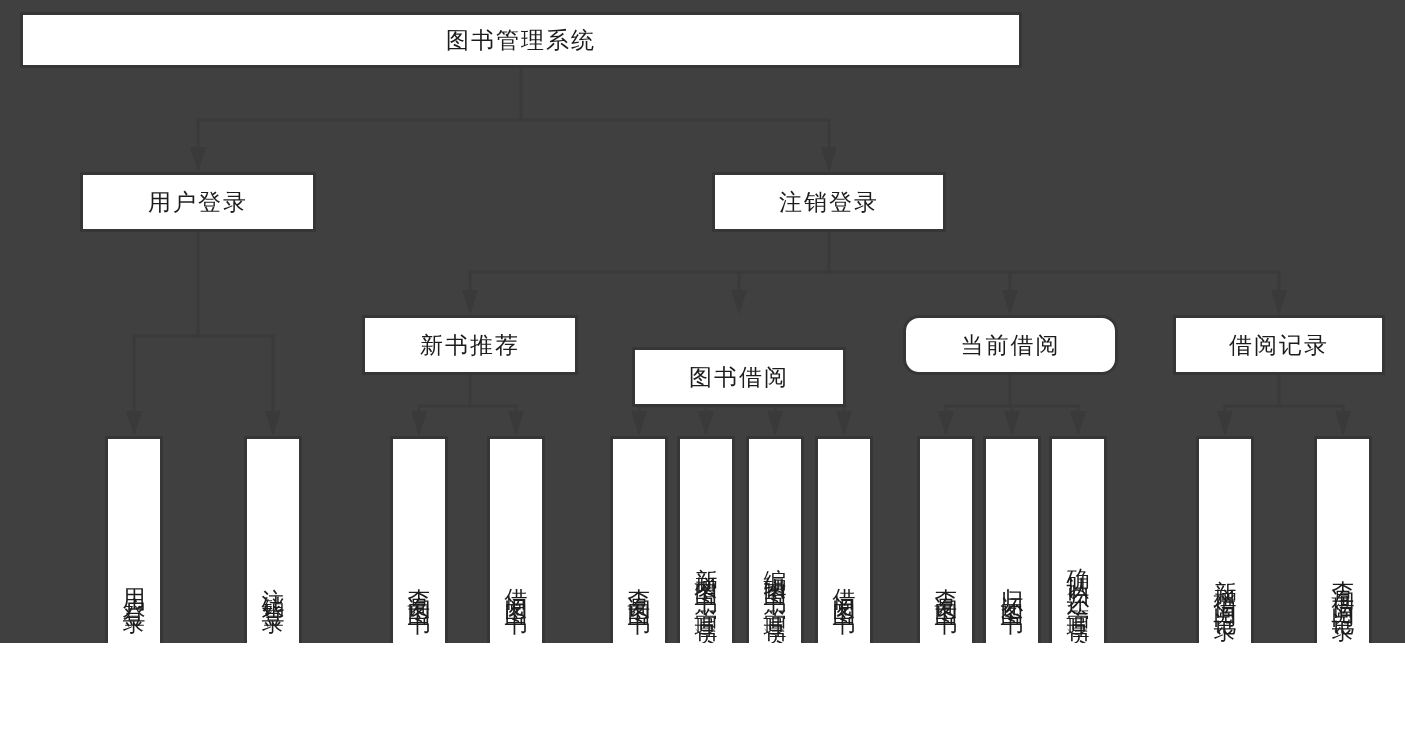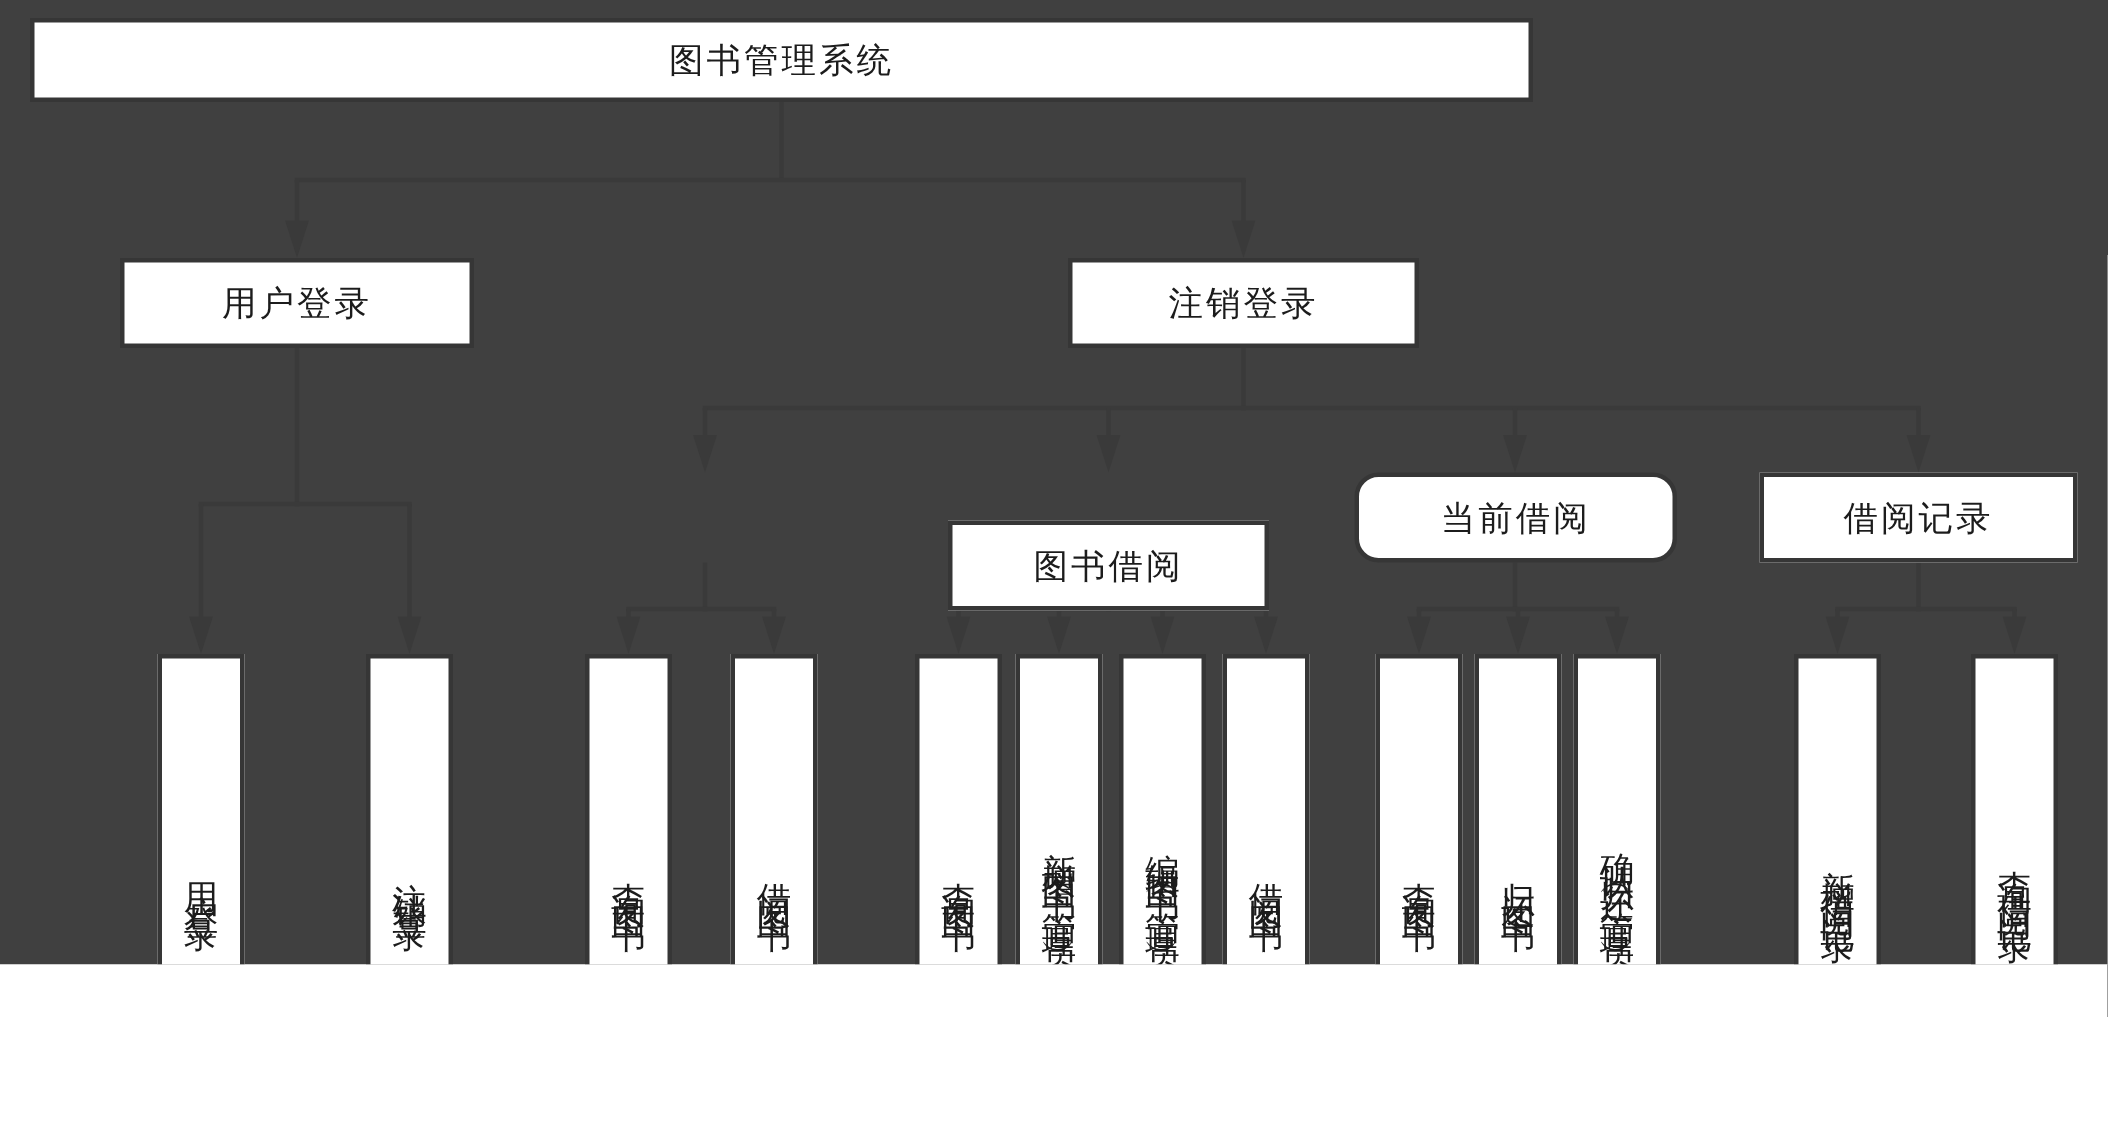--- a/index.html
+++ b/index.html
@@ -148,20 +148,23 @@
     <span>图书管理系统</span>
   </div>
 
   <div class="node" style="left:80px; top:172px; width:236px; height:60px;">
     <span>用户登录</span>
   </div>
   <div class="node" style="left:712px; top:172px; width:234px; height:60px;">
     <span>注销登录</span>
   </div>
 
+  <div class="node" style="left:362px; top:315px; width:216px; height:60px;">
+    <span>新书推荐</span>
+  </div>
   <div class="node" style="left:632px; top:315px; width:214px; height:60px;margin-top:32px;">
     <span>图书借阅</span>
   </div>
   <div class="node" style="left:903px; top:315px; width:215px; height:60px;border-radius:16px;">
     <span>当前借阅</span>
   </div>
   <div class="node" style="left:1173px; top:315px; width:212px; height:60px;">
     <span>借阅记录</span>
   </div>
 

